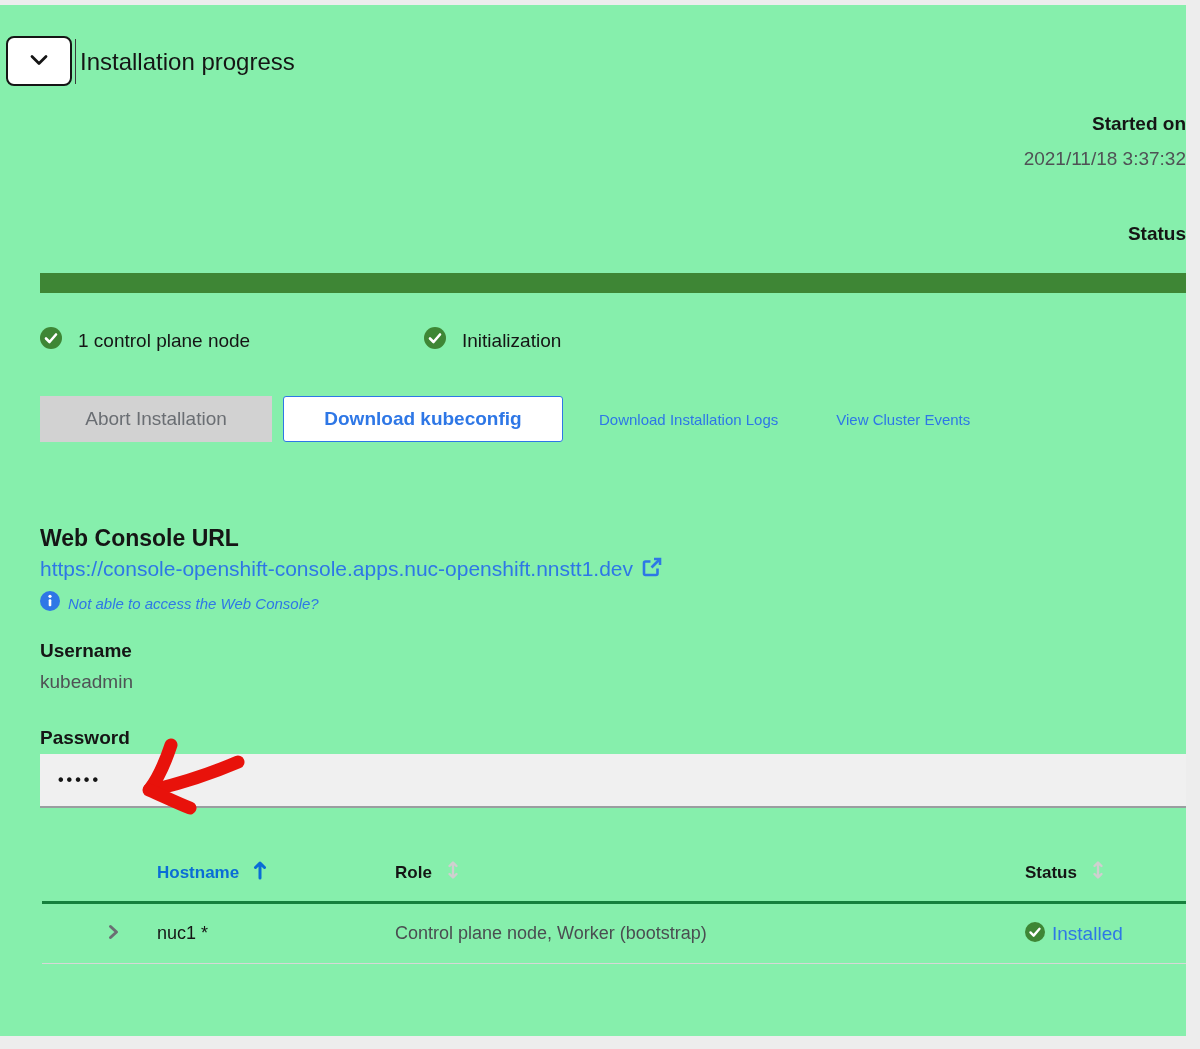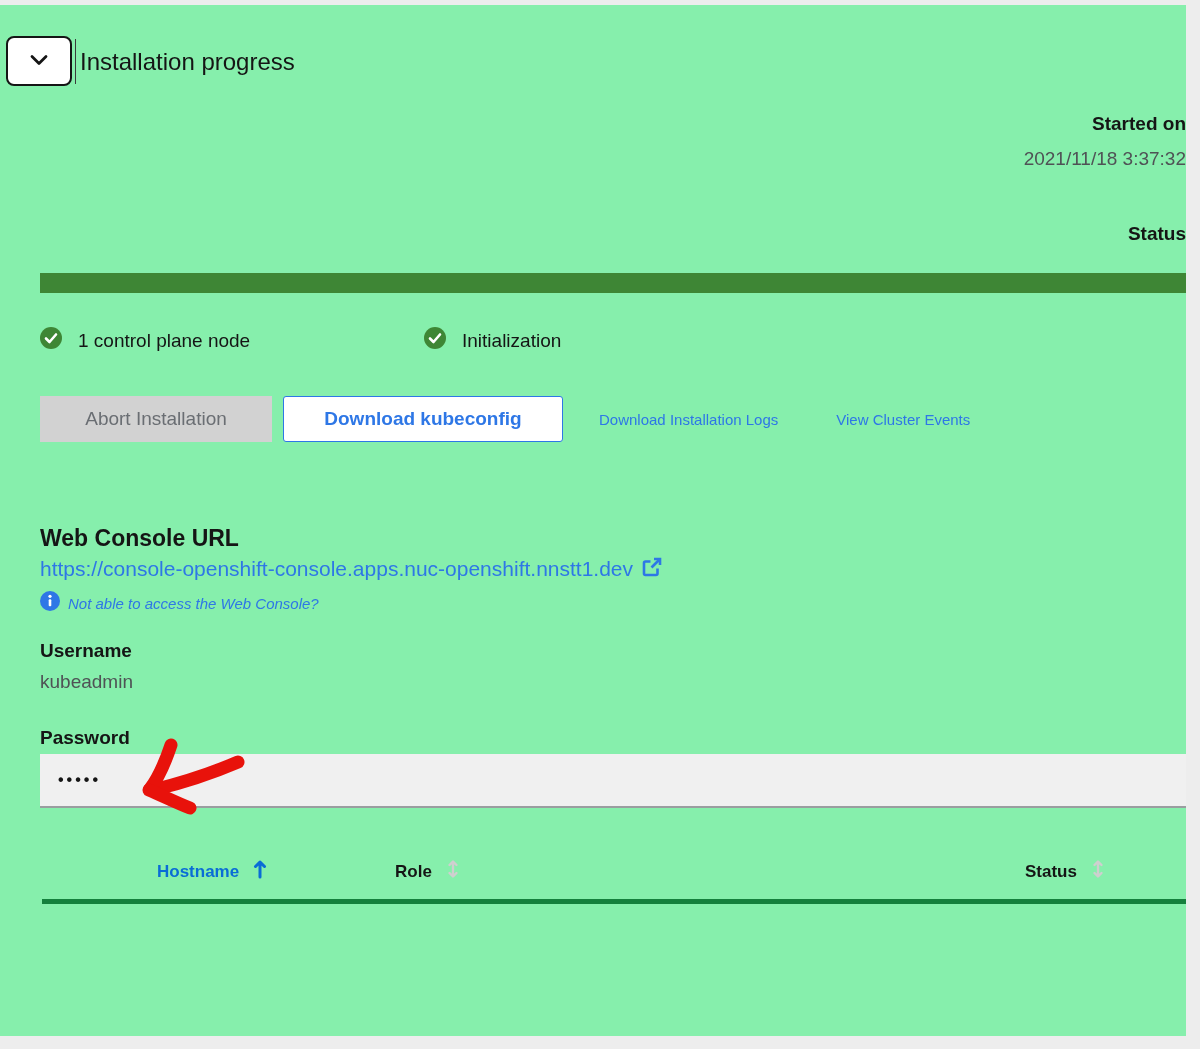--- a/index.html
+++ b/index.html
@@ -71,21 +71,21 @@
   .cred .val{font-size:19px;color:var(--muted);line-height:28px;margin-top:4px;}
   .cred.password{margin-top:29px;}
   .password-field{
     margin:3px 0 0 40px;height:54px;background:var(--field);
     border-bottom:2px solid #9a9da0;display:flex;align-items:center;cursor:pointer;
   }
   .password-dots{font-size:16px;font-weight:700;letter-spacing:3px;padding-left:18px;color:var(--ink);}
   
   .hosts-table{margin:36px 0 0 42px;}
   .t-row{display:grid;grid-template-columns:115px 238px 630px 1fr;align-items:center;}
-  .t-head{height:60px;border-bottom:5px solid #15803d;}
+  .t-head{height:60px;border-bottom:3px solid #15803d;}
   .t-body{height:60px;border-bottom:1px solid #d7d7d7;}
   .th{font-size:17px;font-weight:700;display:flex;align-items:center;gap:14px;cursor:pointer;}
   .th.sorted{color:var(--sorted);}
   .cell{font-size:18px;}
   .cell.role{color:#4a4d51;}
   .expand-cell{display:flex;justify-content:flex-end;padding-right:34px;}
   .status-cell{display:flex;align-items:center;gap:7px;}
   .status-link{color:var(--link);font-size:19px;cursor:pointer;}
   
   .annotation-arrow{position:absolute;left:130px;top:726px;pointer-events:none;}
@@ -202,20 +202,40 @@
       </div>
       <div class="th">
         <span>Status</span>
         <span>
           <svg width="14" height="20" viewBox="0 0 14 20" fill="none">
             <path d="M7 3 V17 M3.5 6 L7 2.5 L10.5 6 M3.5 14 L7 17.5 L10.5 14" stroke="#cfcfcf" stroke-width="2.4" stroke-linecap="round" stroke-linejoin="round"></path>
           </svg>
         </span>
       </div>
     </div>
+    <div class="t-row t-body">
+      <div class="expand-cell">
+        <span>
+          <svg width="20" height="20" viewBox="0 0 20 20" fill="none">
+            <path d="M7.5 4.5 L13.5 10 L7.5 15.5" stroke="#6a6e73" stroke-width="3" stroke-linecap="round" stroke-linejoin="round"></path>
+          </svg>
+        </span>
+      </div>
+      <div class="cell">nuc1 *</div>
+      <div class="cell role">Control plane node, Worker (bootstrap)</div>
+      <div class="status-cell">
+        <span>
+          <svg width="20" height="20" viewBox="0 0 22 22">
+            <circle cx="11" cy="11" r="11" fill="#3e8635"></circle>
+            <path d="M6 11.5 L9.5 15 L16 7.5" stroke="#fff" stroke-width="2.6" fill="none" stroke-linecap="round" stroke-linejoin="round"></path>
+          </svg>
+        </span>
+        <a class="status-link">Installed</a>
+      </div>
+    </div>
   </div>
 
   <svg class="annotation-arrow" width="140" height="96" viewBox="0 0 140 96" fill="none">
     <path d="M108 31 C 80 43, 52 52, 23 59" stroke="#e8120b" stroke-width="13" stroke-linecap="round"></path>
     <path d="M41 14 C 36 29, 29 46, 20 58" stroke="#e8120b" stroke-width="13" stroke-linecap="round"></path>
     <path d="M19 59 C 33 65, 47 72, 60 77" stroke="#e8120b" stroke-width="13" stroke-linecap="round"></path>
   </svg>
 
 </div>
 

